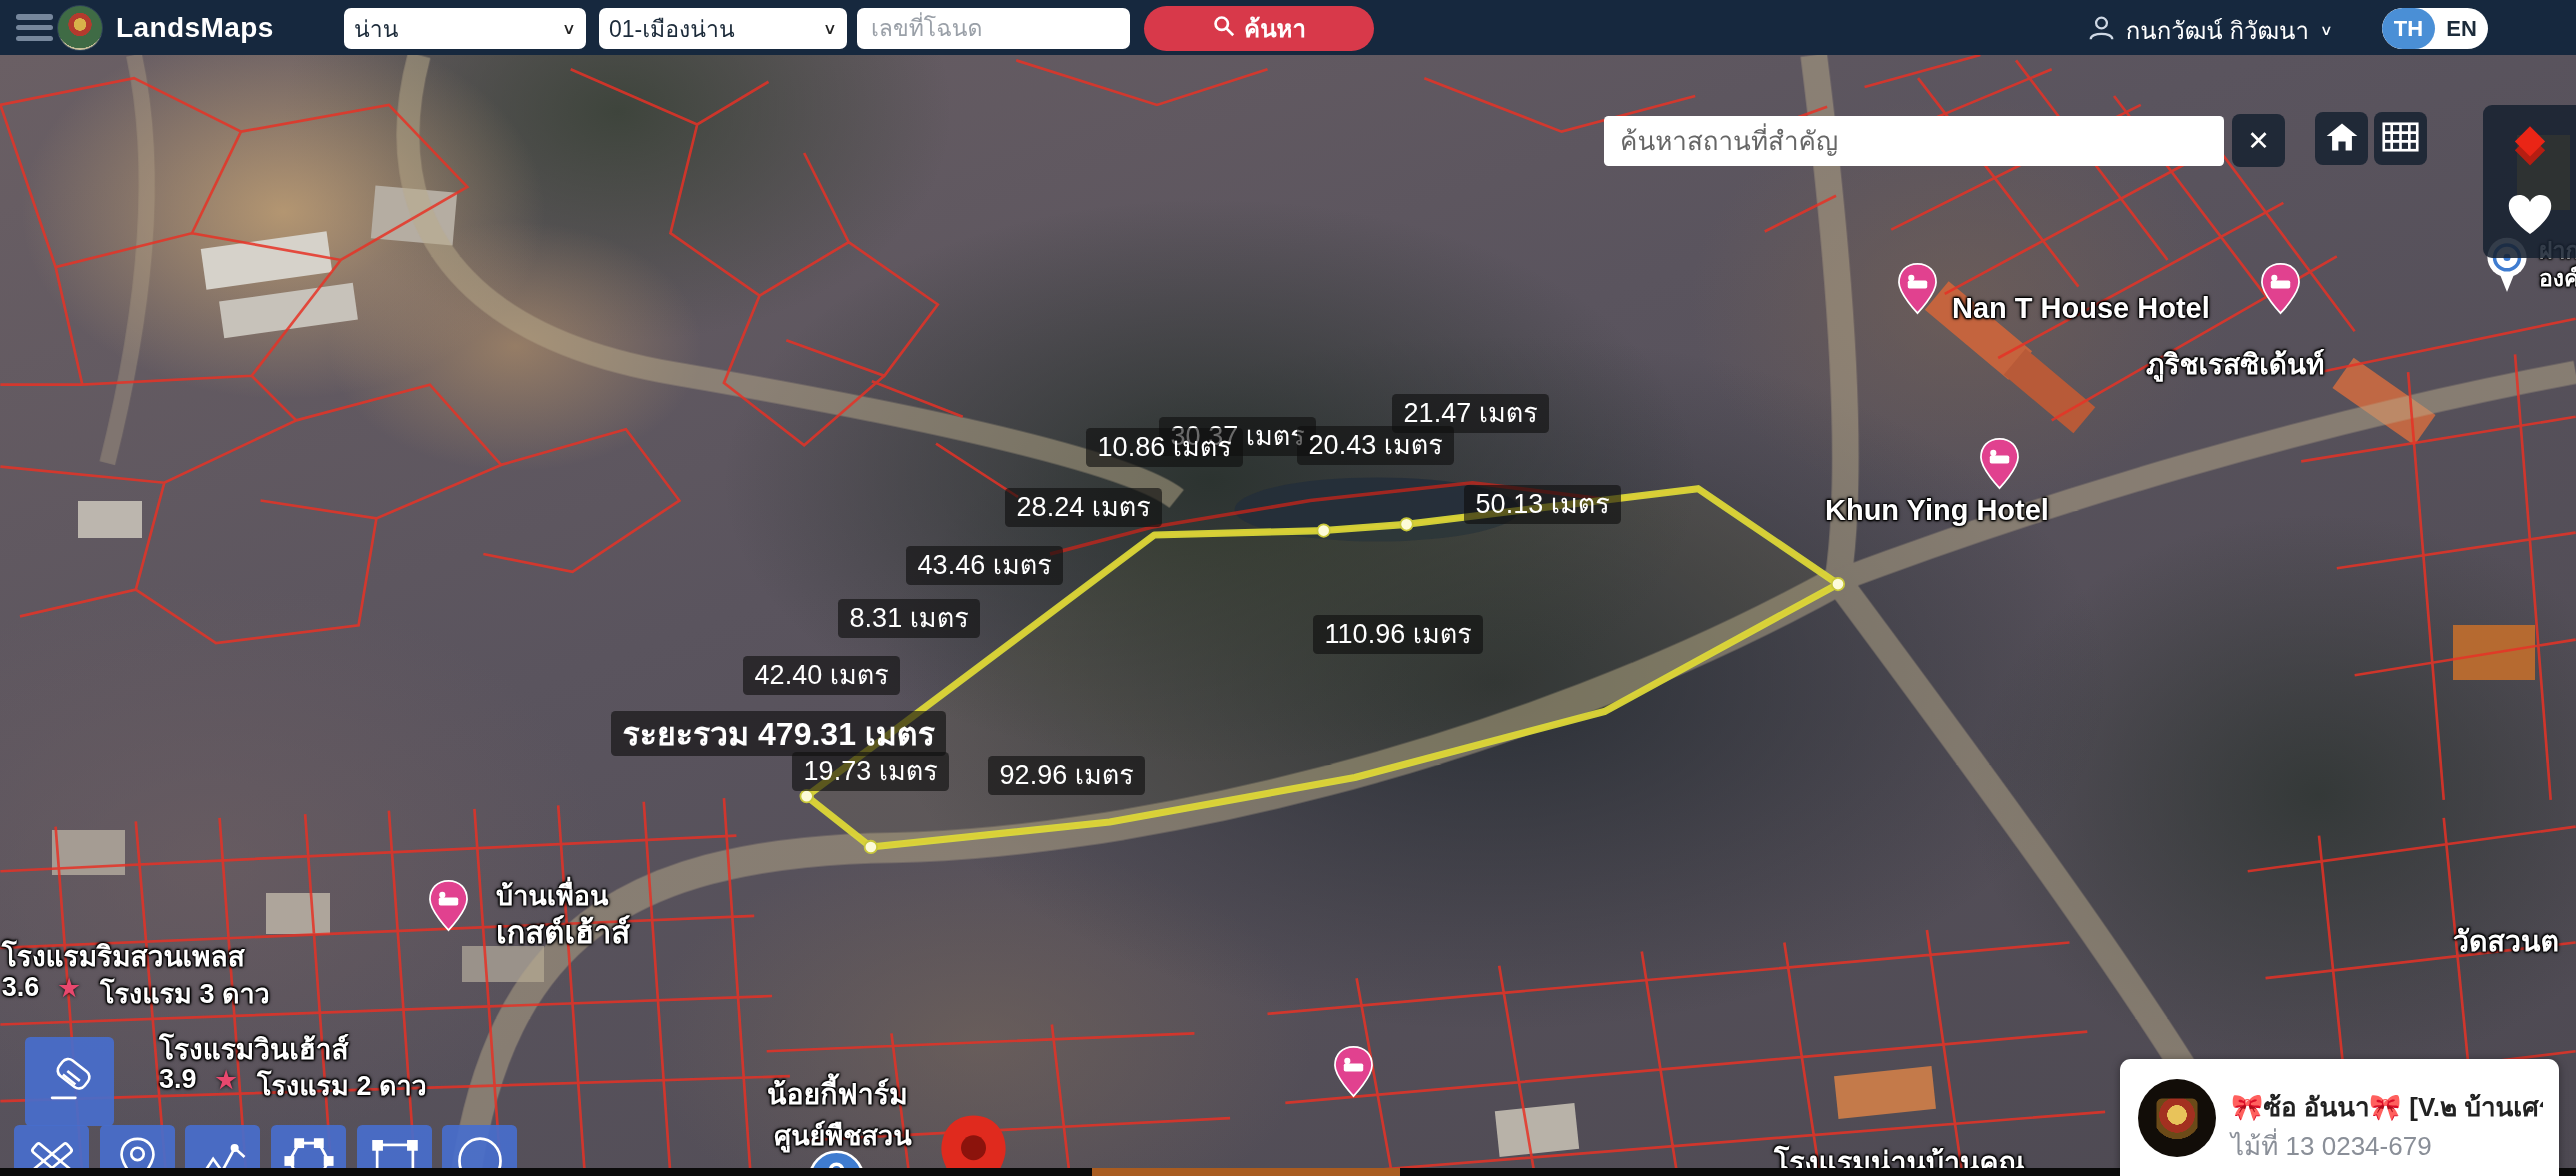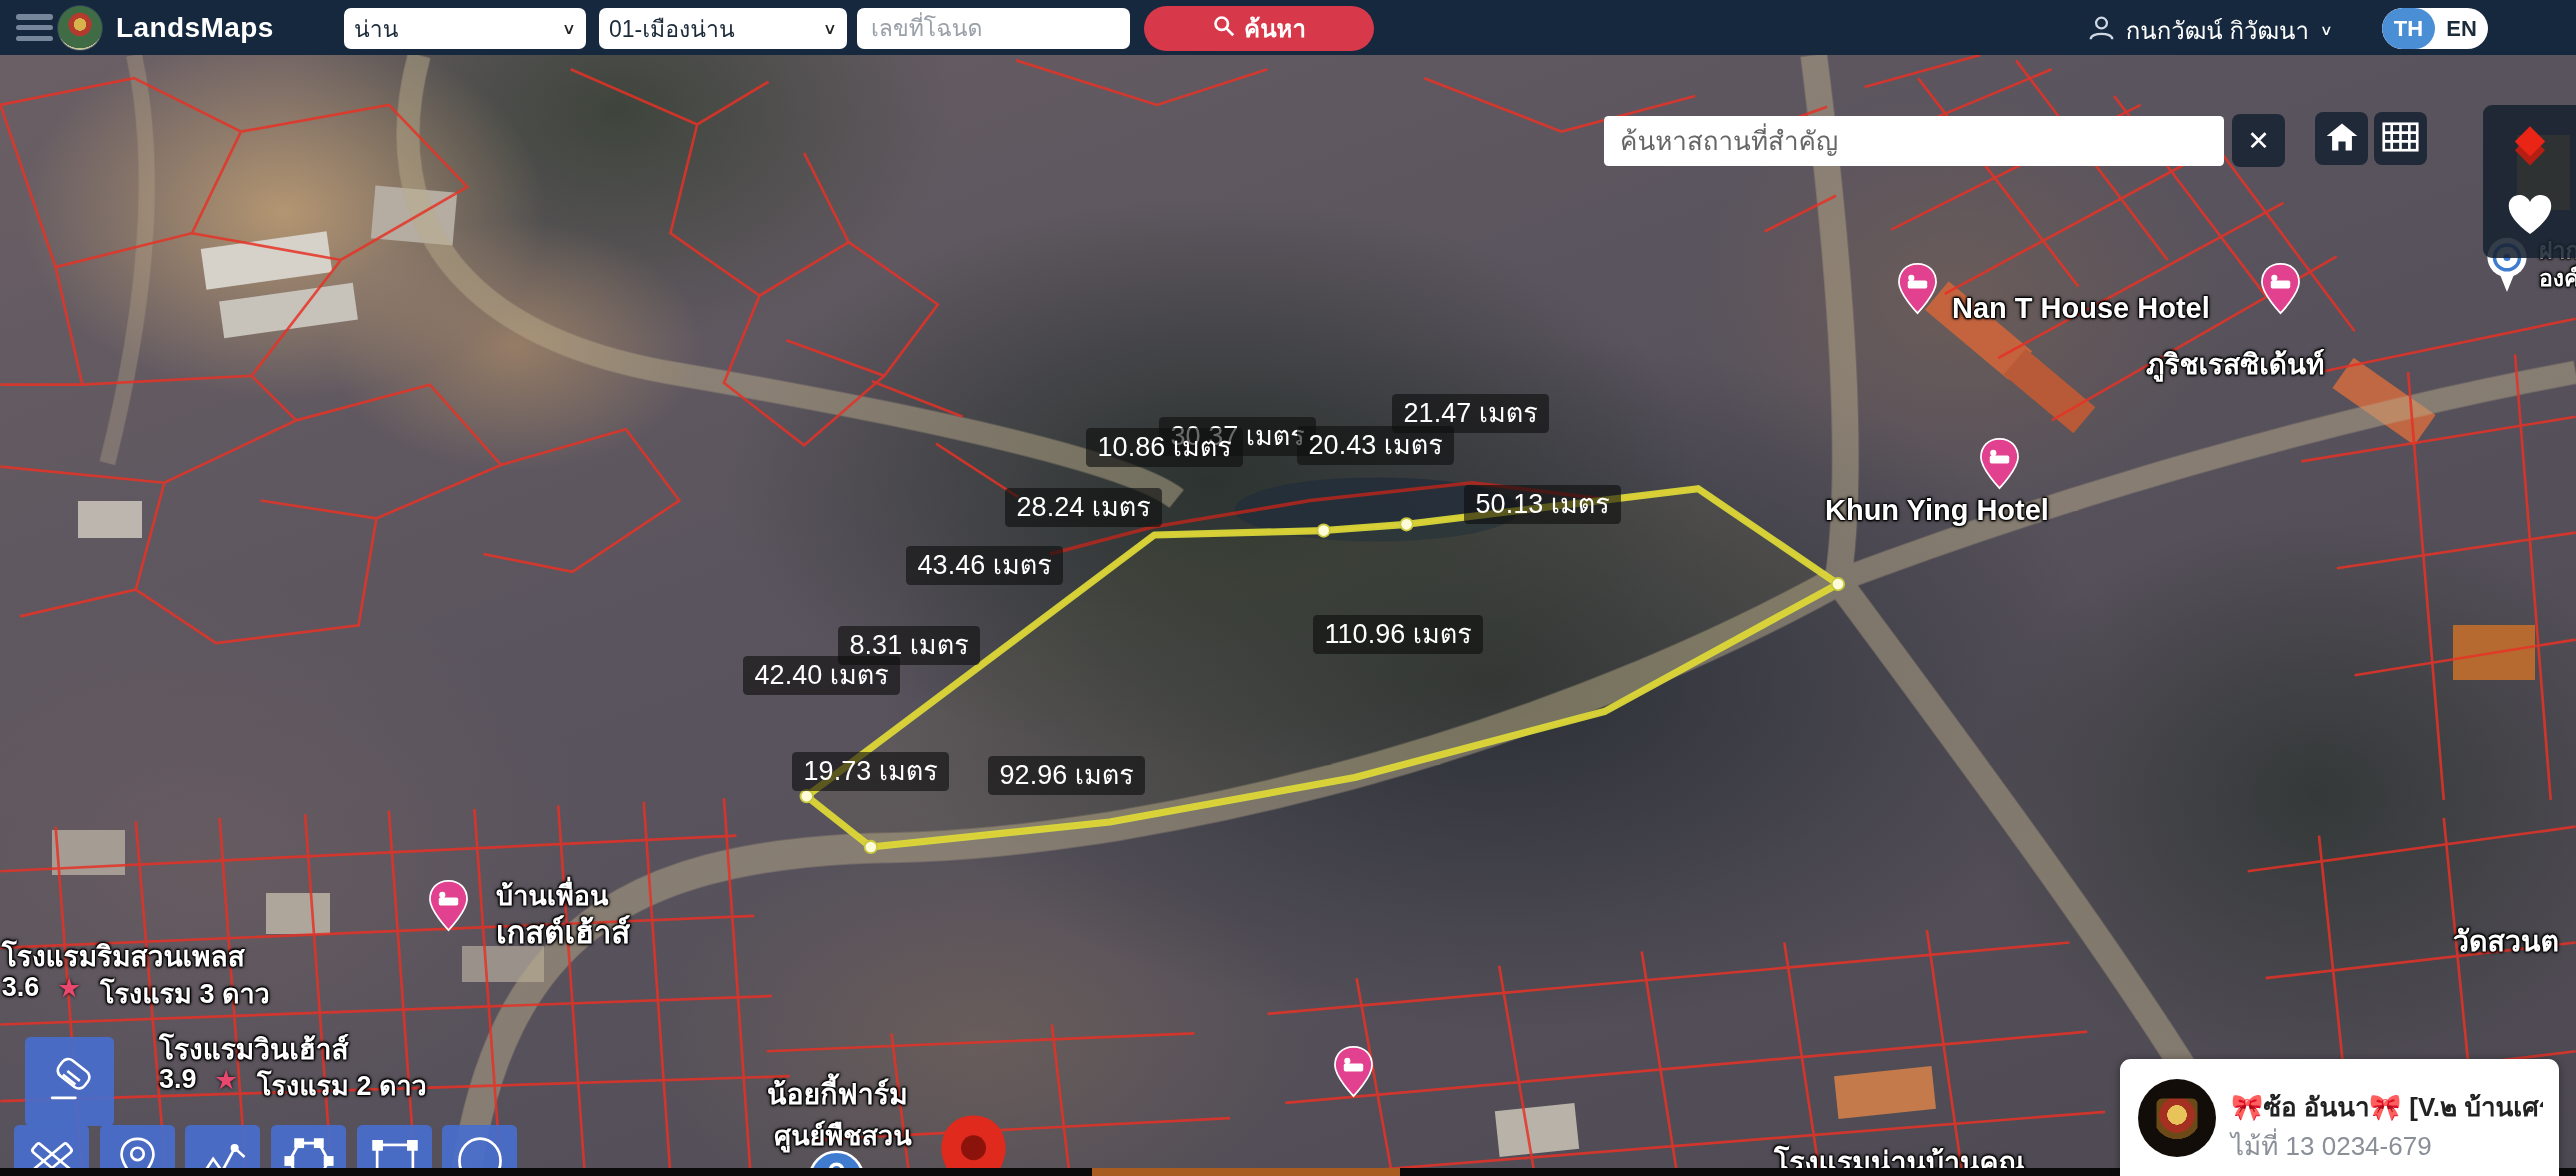--- a/index.html
+++ b/index.html
@@ -156,23 +156,24 @@
     </svg>
 
   <div class="overlay-layer">
       <div class="measure-label" style="left: 1392px; top: 394px;">21.47 เมตร</div>
       <div class="measure-label" style="left: 1159px; top: 417px;">30.37 เมตร</div>
       <div class="measure-label" style="left: 1297px; top: 412px; margin-top: 14px;">20.43 เมตร</div>
       <div class="measure-label" style="left: 1086px; top: 428px;">10.86 เมตร</div>
       <div class="measure-label" style="left: 1005px; top: 488px;">28.24 เมตร</div>
       <div class="measure-label" style="left: 1464px; top: 485px;">50.13 เมตร</div>
       <div class="measure-label" style="left: 906px; top: 546px;">43.46 เมตร</div>
-      <div class="measure-label" style="left: 838px; top: 599px; margin-top: 27px;">8.31 เมตร</div>
+      <div class="measure-label" style="left: 838px; top: 599px;">8.31 เมตร</div>
       <div class="measure-label" style="left: 1313px; top: 615px;">110.96 เมตร</div>
       <div class="measure-label" style="left: 743px; top: 656px;">42.40 เมตร</div>
+      <div class="measure-label big" style="left: 611px; top: 711px;">ระยะรวม 479.31 เมตร</div>
       <div class="measure-label" style="left: 792px; top: 752px;">19.73 เมตร</div>
       <div class="measure-label" style="left: 988px; top: 756px;">92.96 เมตร</div>
       <div class="poi-label" style="left: 1952px; top: 292px; font-size: 29px;">Nan T House Hotel</div>
       <div class="poi-label" style="left: 2146px; top: 342px; font-size: 28px;">ภูริชเรสซิเด้นท์</div>
       <div class="poi-label" style="left: 1825px; top: 494px; font-size: 29px;">Khun Ying Hotel</div>
       <div class="poi-label" style="left: 496px; top: 874px; font-size: 27px;">บ้านเพื่อน</div>
       <div class="poi-label" style="left: 496px; top: 907px; font-size: 31px;">เกสต์เฮ้าส์</div>
       <div class="poi-label" style="left: 1.8px; top: 934px; font-size: 28px;">โรงแรมริมสวนเพลส</div>
       <div class="poi-label" style="left: 1.8px; top: 972px; font-size: 27px;">3.6</div>
       <div class="poi-label" style="left: 100px; top: 972px; font-size: 27px;">โรงแรม 3 ดาว</div>

